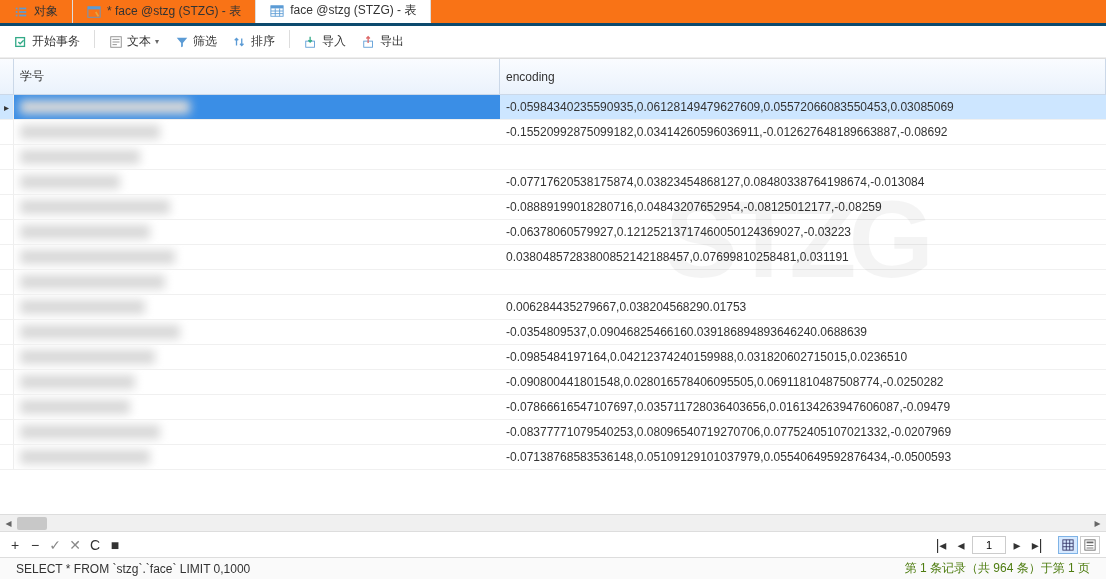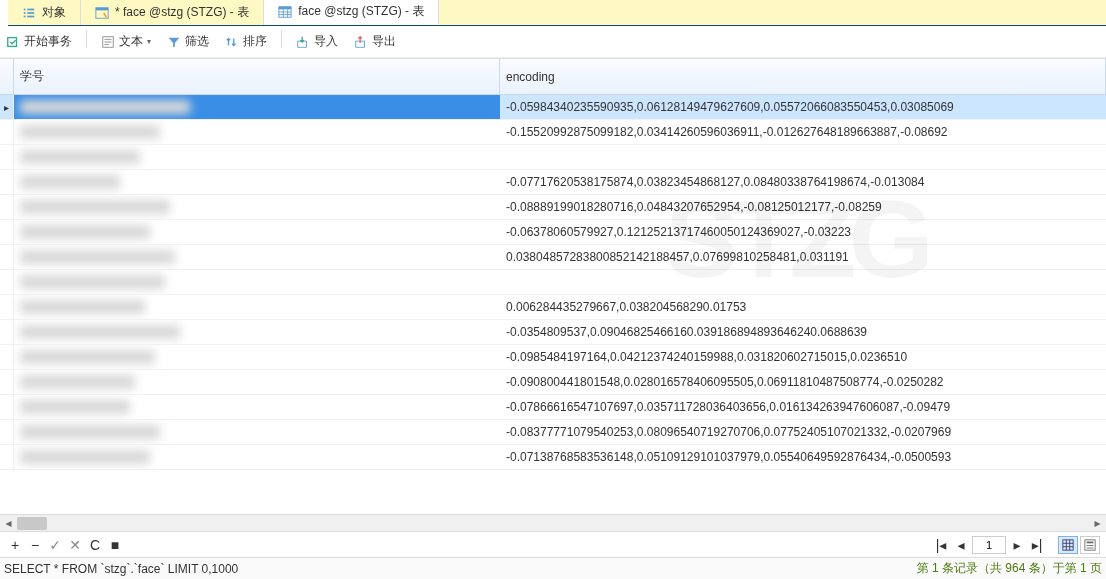--- a/index.html
+++ b/index.html
@@ -1,21 +1,21 @@
 <!DOCTYPE html>
 <html><head>
 <meta charset="utf-8">
 <style>
 * { margin: 0; padding: 0; box-sizing: border-box; font-family: "Microsoft YaHei", Arial, sans-serif; font-size: 12px; }
 body { background: #fff; color: #333; width: 1106px; height: 579px; overflow: hidden; display: flex; flex-direction: column; }
-.tabs { display: flex; background: #fef9c3; border-bottom: 1px solid #0c4a6e; height: 26px; margin-left: 8px; }
+.tabs { display: flex; background: #f97316; border-bottom: 3px solid #0c4a6e; height: 26px; }
 .tab { display: flex; align-items: center; padding: 0 14px; gap: 6px; border-right: 1px solid #ddd; cursor: pointer; height: 100%; }
 .tab.active { background: #fff; border-bottom: 2px solid #fff; }
 .tab-icon { width: 14px; height: 14px; display: inline-flex; align-items: center; justify-content: center; }
-.toolbar { display: flex; padding: 4px 0; gap: 4px; border-bottom: 1px solid #eee; height: 32px; }
+.toolbar { display: flex; padding: 4px 8px; gap: 4px; border-bottom: 1px solid #eee; height: 32px; }
 .tb-btn { display: flex; align-items: center; gap: 4px; padding: 3px 6px; cursor: pointer; border-radius: 2px; }
 .tb-icon { width: 14px; height: 14px; display: inline-flex; }
 .sep { width: 1px; height: 18px; background: #ddd; margin: 0 4px; }
 .grid { flex: 1; display: flex; flex-direction: column; overflow: hidden; border-top: 1px solid #ddd; }
 .grid-header { display: flex; background: linear-gradient(#fafcff, #eaf2fc); border-bottom: 1px solid #cbd8e8; height: 36px; }
 .gh-cell { padding: 4px 6px; border-right: 1px solid #cbd8e8; display: flex; align-items: center; }
 .gh-cell.c1 { width: 500px; }
 .gh-cell.c2 { flex: 1; }
 .grid-body { flex: 1; overflow: hidden; position: relative; }
 .row { display: flex; height: 25px; border-bottom: 1px solid #f0f0f0; }
@@ -31,21 +31,21 @@
 .hs-track { flex: 1; height: 100%; position: relative; }
 .hs-thumb { position: absolute; left: 0; top: 2px; width: 30px; height: 13px; background: #c8c8c8; border-radius: 2px; }
 .bottombar { display: flex; align-items: center; padding: 2px 6px; border-top: 1px solid #ddd; height: 26px; gap: 6px; }
 .bb-left { display: flex; gap: 2px; align-items: center; }
 .bb-btn { width: 18px; height: 18px; display: flex; align-items: center; justify-content: center; color: #888; cursor: pointer; font-size: 14px; }
 .bb-btn.enabled { color: #333; }
 .bb-right { margin-left: auto; display: flex; gap: 2px; align-items: center; }
 .page-input { width: 34px; height: 18px; border: 1px solid #ccc; text-align: center; font-size: 11px; }
 .view-btn { width: 20px; height: 18px; border: 1px solid #ccc; display: flex; align-items: center; justify-content: center; cursor: pointer; }
 .view-btn.active { background: #d6e9ff; border-color: #7fb3e6; }
-.status { display: flex; align-items: center; padding: 3px 4px; border-top: 1px solid #ddd; height: 22px; background: #fafafa; }
+.status { display: flex; align-items: center; padding: 3px 16px; border-top: 1px solid #ddd; height: 22px; background: #fafafa; }
 .status-left { flex: 1; }
 .status-right { color: #4d7c0f; }
 
 .wm { position: absolute; right: 180px; top: 80px; font-size: 110px; color: #000; opacity: 0.04; font-weight: 700; pointer-events: none; letter-spacing: -8px; font-family: Arial, sans-serif; }
 </style>
 </head>
 <body>
 
 <div class="tabs">
   <div class="tab">

